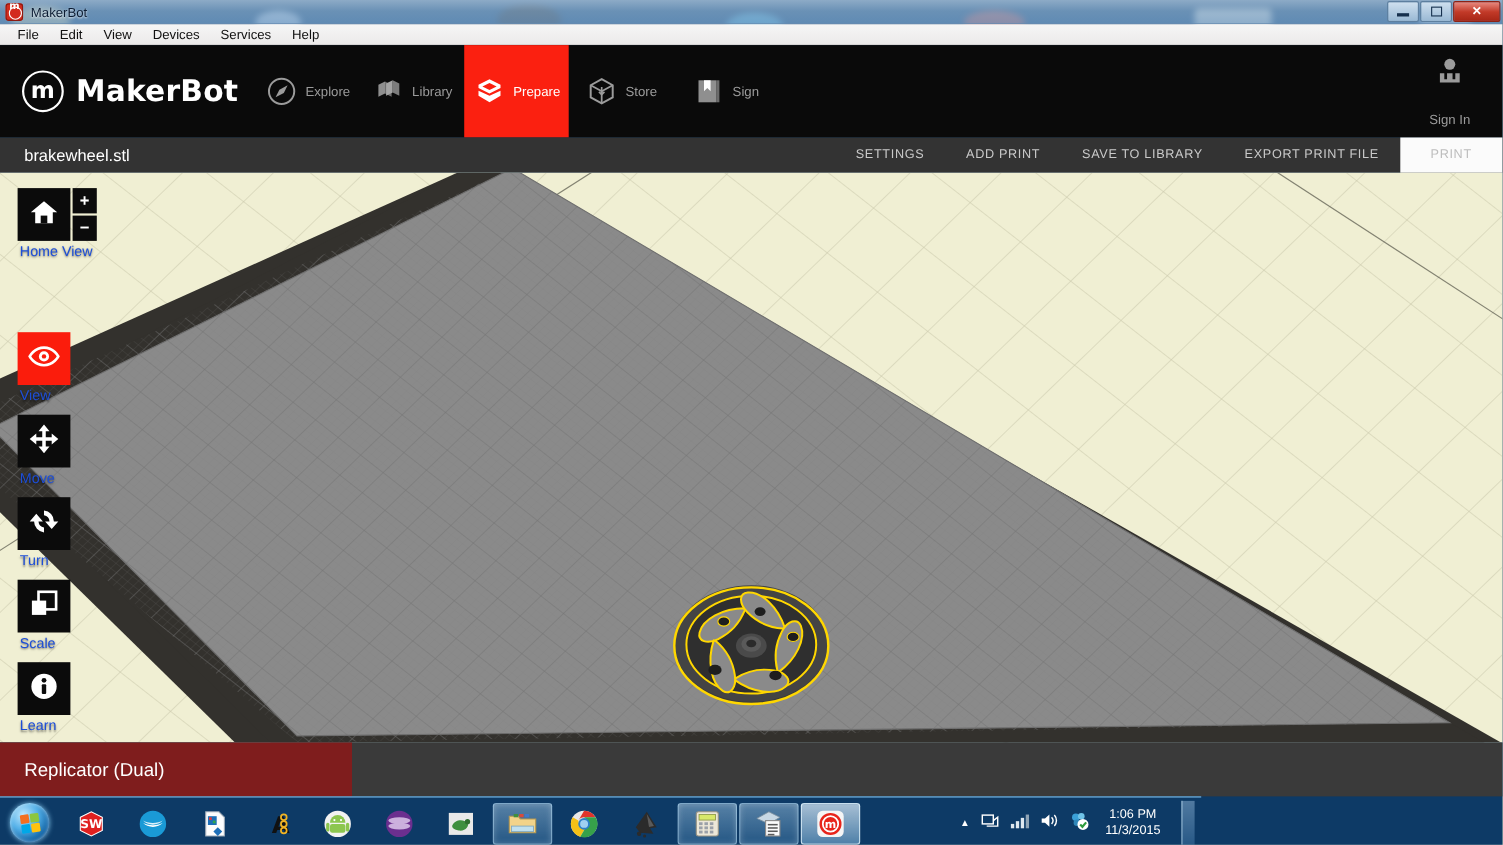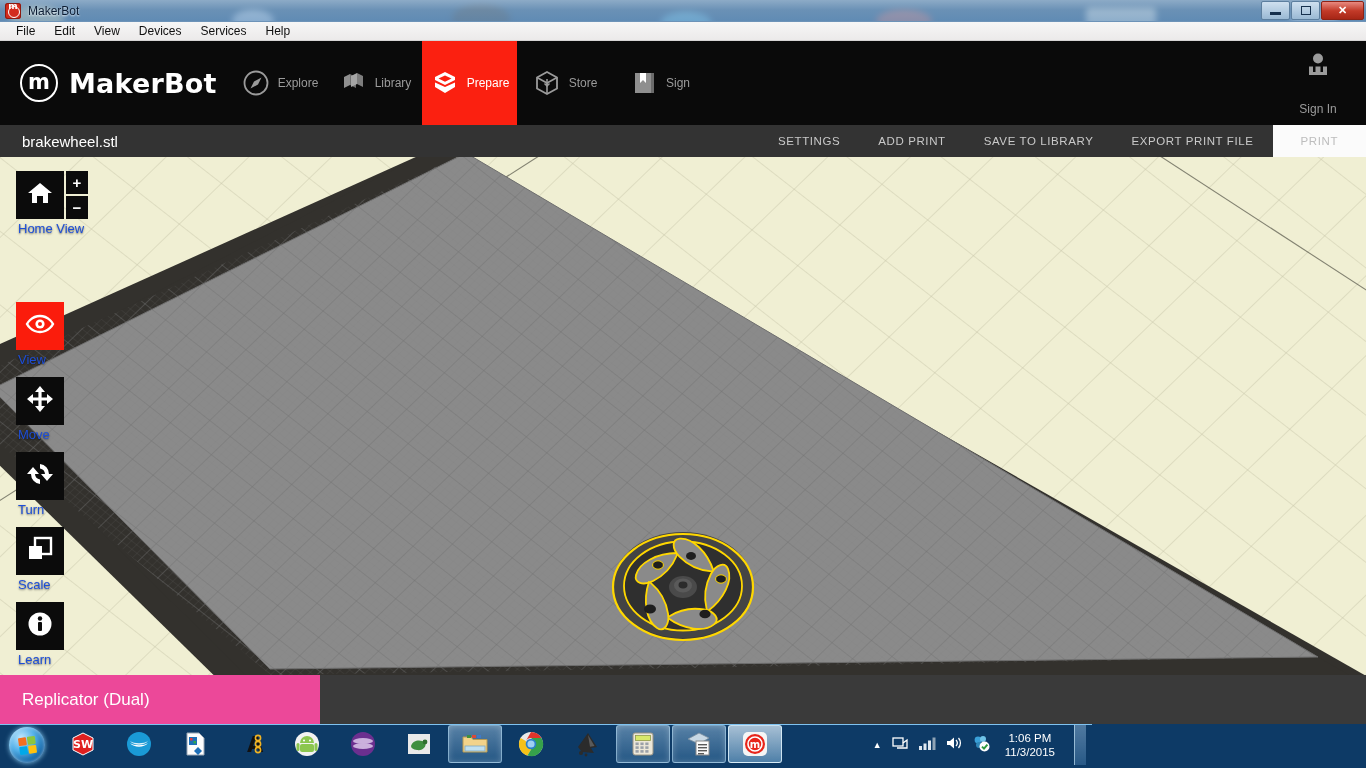--- a/index.html
+++ b/index.html
@@ -132,29 +132,29 @@
     display:flex;align-items:center;justify-content:center;font-size:15px;font-weight:bold;cursor:pointer;
   }
   .homerow{ display:flex; }
 
   
   #statusbar{
     position:absolute; left:0; top:675px; width:1366px; height:49px;
     background:#3a3a3a; display:flex; align-items:stretch;
   }
   #printer-name{
-    width:320px; background:#ec4899; color:#fff; font-size:17px;
+    width:320px; background:#7f1d1d; color:#fff; font-size:17px;
     display:flex; align-items:center; padding-left:22px;
   }
 
   
   #taskbar{
     position:absolute; left:0; top:724px; width:1092px; height:44px;
     background:linear-gradient(180deg,#1c4f80 0%, #15explain 0%, #0f3f6e 6%, #1a6aa8 52%, #0d4f86 100%);
-    display:flex; align-items:flex-start;
+    display:flex; align-items:flex-end;
     border-top:1px solid #7fc2f0;
   }
   #start-orb{
     width:50px;height:40px;margin-left:2px;
     display:flex;align-items:center;justify-content:center; cursor:pointer;
   }
   .orb{
     width:36px;height:36px;border-radius:50%;
     background:radial-gradient(circle at 34% 30%, #bfe8ff 0%, #53b0e8 38%, #1466a8 70%, #0b3f72 100%);
     box-shadow:0 0 5px rgba(150,220,255,.8), inset 0 0 4px rgba(255,255,255,.6);

